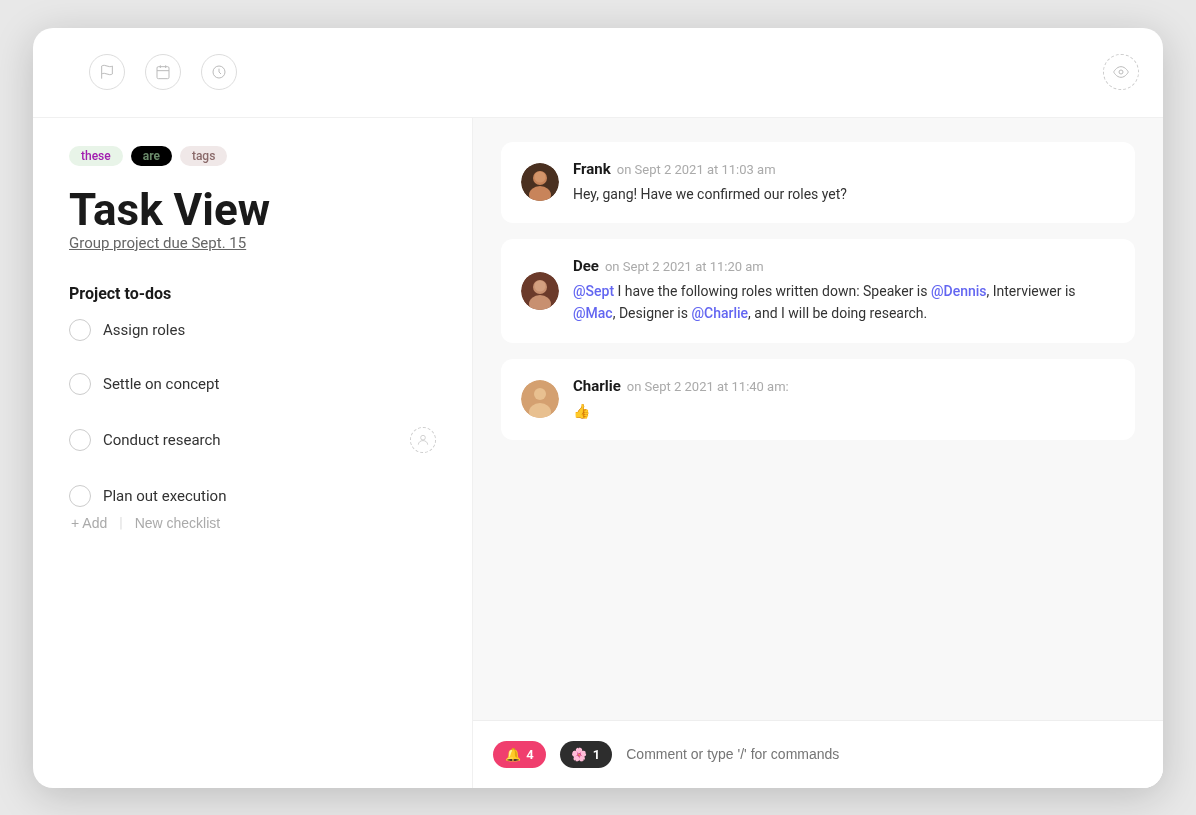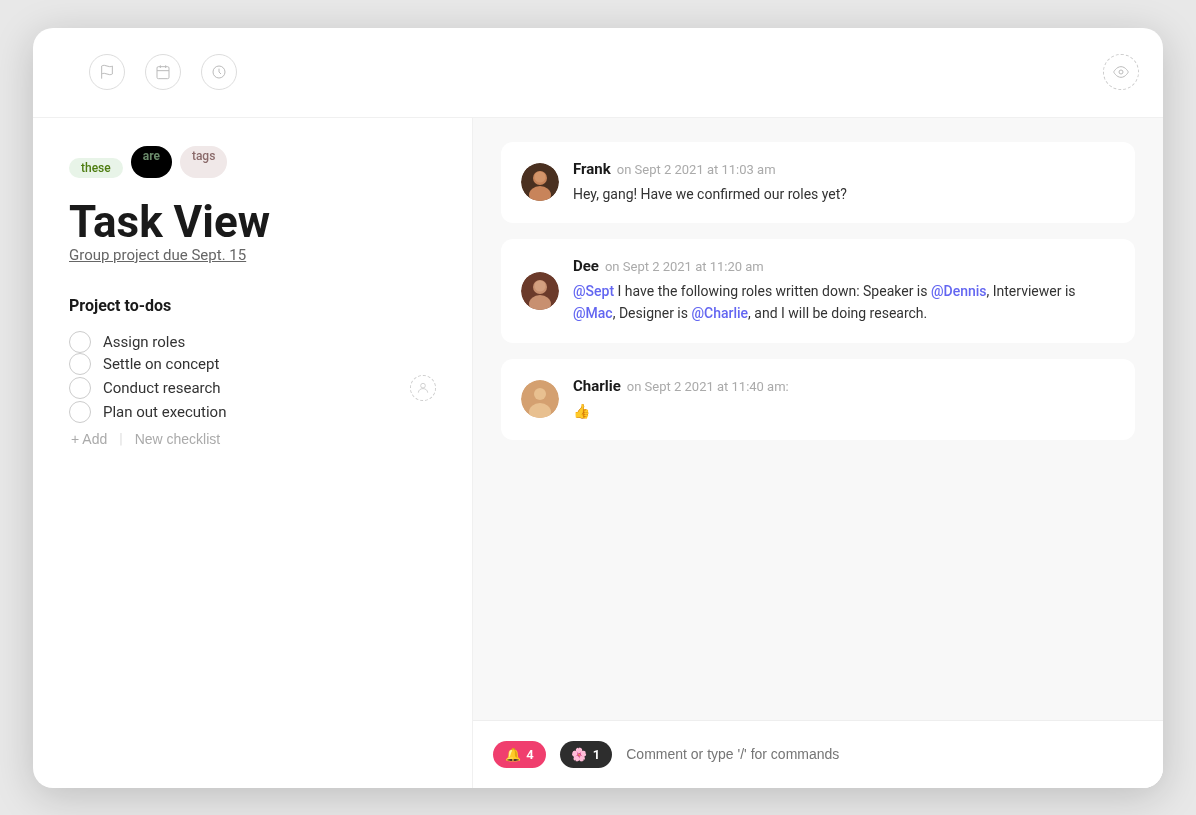--- a/index.html
+++ b/index.html
@@ -151,21 +151,21 @@
       display: flex;
       gap: 8px;
       margin-bottom: 20px;
     }
     .tag {
       padding: 3px 12px;
       border-radius: 20px;
       font-size: 12px;
       font-weight: 500;
     }
-    .tag-these { background: #e8f4e8; color: #4d7c0f; margin-top: 12px; }
+    .tag-these { background: #e8f4e8; color: #a21caf; }
     .tag-are { background: #000000; color: #6a8a6a; font-weight: bold; }
     .tag-tags { background: #f0e8e8; color: #8a6a6a; }
     .page-title {
       font-size: 44px;
       font-weight: 700;
       color: #1a1a1a;
       margin-bottom: 0;
       line-height: 1.1;
     }
     .subtitle {
@@ -176,21 +176,21 @@
     }
     .section-title {
       font-size: 16px;
       font-weight: 700;
       color: #1a1a1a;
       margin-bottom: 16px;
     }
     .checklist {
       display: flex;
       flex-direction: column;
-      gap: 0;
+      gap: 32px;
       justify-content: space-between;
     }
     .checklist-item {
       display: flex;
       align-items: center;
       gap: 12px;
     }
     .check-circle {
       width: 22px;
       height: 22px;

